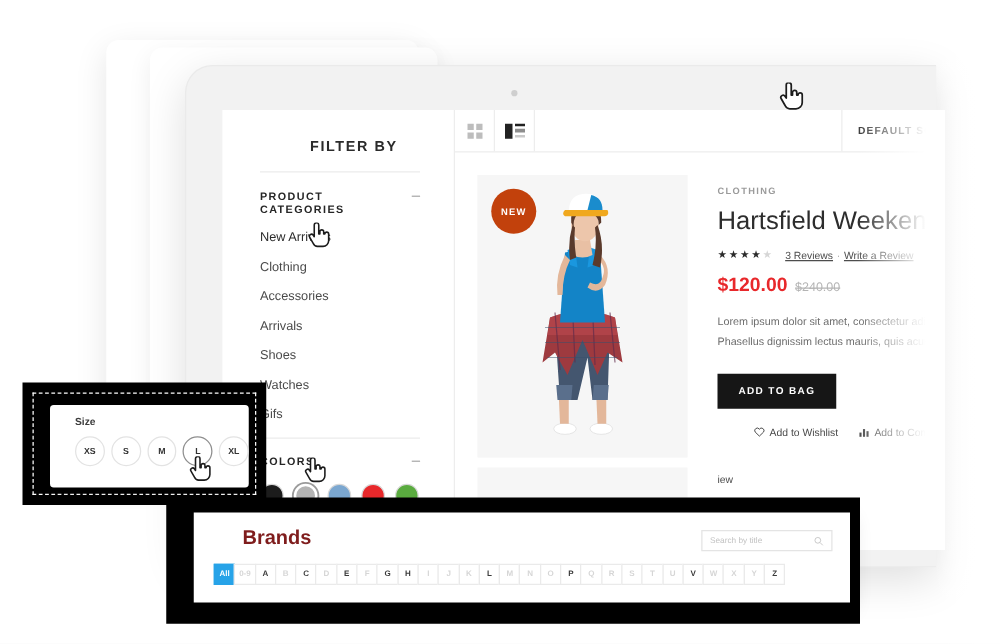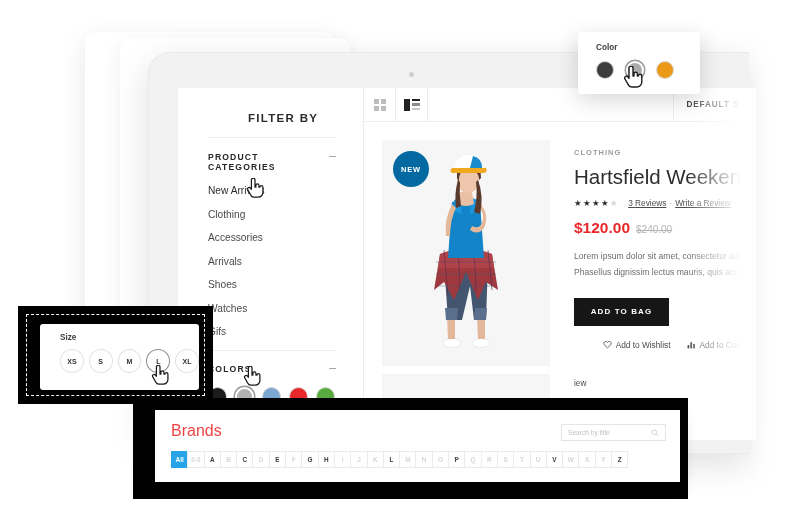--- a/index.html
+++ b/index.html
@@ -63,21 +63,21 @@
   .li .blk{width:6px;height:12px;background:#222;}
   .li .lns{display:flex;flex-direction:column;gap:2px;}
   .li .lns i{display:block;width:8px;height:2.6px;background:#222;}
   .li .lns i:nth-child(2){background:#8d8d8d;}
   .li .lns i:nth-child(3){background:#c9c9c9;}
 
   
   .prow{display:flex;padding:18px 0 0 18px;position:relative;}
   .pimg{width:168px;height:226px;flex:none;background:#f6f6f6;position:relative;overflow:hidden;}
   .newbadge{position:absolute;left:11px;top:11px;width:36px;height:36px;border-radius:50%;
-    background:#0369a1;color:#fff;font-size:7.5px;font-weight:700;letter-spacing:.9px;
+    background:#c2410c;color:#fff;font-size:7.5px;font-weight:700;letter-spacing:.9px;
     display:flex;align-items:center;justify-content:center;z-index:4;}
   .pinfo{padding:8px 0 0 24px;flex:1;min-width:0;}
   .pcat{font-size:7.4px;letter-spacing:1.1px;color:#9b9b9b;font-weight:600;
     text-transform:uppercase;margin-bottom:8px;}
   .ptitle{font-size:20.5px;color:#2d2d2d;font-weight:400;white-space:nowrap;margin-bottom:9px;}
   .prate{display:flex;align-items:center;gap:9px;margin-bottom:11px;}
   .stars{font-size:8.5px;letter-spacing:1.4px;color:#2b2b2b;}
   .stars .off{color:#d6d6d6;}
   .rv{font-size:8.3px;color:#4d4d4d;}
   .rv a{color:#4d4d4d;text-decoration:underline;}
@@ -121,21 +121,21 @@
   .szc{width:24px;height:24px;border-radius:50%;border:1px solid #e3e3e3;display:flex;
     align-items:center;justify-content:center;font-size:7px;font-weight:700;color:#333;
     cursor:pointer;box-sizing:border-box;}
   .szc.sel{border:1.6px solid #8e8e8e;}
 
   
   #brandblack{position:absolute;left:133px;top:398px;width:555px;height:101px;background:#000;z-index:24;}
   #brandcard{position:absolute;left:155px;top:410px;width:525px;height:72px;background:#fff;
     z-index:25;padding:12px 0 0 16px;box-sizing:border-box;
     box-shadow:0 5px 16px rgba(0,0,0,.2);}
-  #brandcard .bt{font-size:16px;color:#ef4444;font-weight:400;}
+  #brandcard .bt{font-size:16px;color:#7f1d1d;font-weight:700;margin-left:23px;}
   #brandsearch{position:absolute;right:14px;top:14px;width:105px;height:17px;
     border:1px solid #e4e4e4;background:#fff;display:flex;align-items:center;
     padding:0 6px;box-sizing:border-box;justify-content:space-between;}
   #brandsearch .ph{font-size:6.6px;color:#c2c2c2;}
   .alpha{display:flex;margin-top:11px;}
   .ab{width:17.3px;height:17px;border:1px solid #eaeaea;margin-left:-1px;
     display:flex;align-items:center;justify-content:center;font-size:6.4px;font-weight:700;
     color:#d6d6d6;cursor:pointer;box-sizing:border-box;background:#fff;}
   .ab.on{color:#3a3a3a;}
   .ab.act{background:#27a3e8;border-color:#27a3e8;color:#fff;margin-left:0;}
@@ -311,28 +311,20 @@
           </div>
         </div>
 
       </main>
     </div>
     <div id="fade"></div>
   </div>
 
   <div id="devfade"></div>
 
-  <div id="colorpop">
-    <div class="lbl">Color</div>
-    <div class="row" id="popup-swatches">
-        <div class="sw ring" style="background: rgb(60, 60, 60);"></div>
-        <div class="sw ring sel" style="background: rgb(172, 172, 172);"></div>
-        <div class="sw ring" style="background: rgb(235, 154, 23);"></div>
-      </div>
-  </div>
   <svg class="cur" style="left:623px;top:66px;" width="20" height="24" viewBox="0 0 20 24">
     <path d="M6 2 a2 2 0 0 1 4 0 v8 h1 v-2 a1.7 1.7 0 0 1 3.4 0 v2 h1 a1.7 1.7 0 0 1 3.4 0 v6 a5 5 0 0 1 -5 5 h-5 a4 4 0 0 1 -3.6 -2.4 L2 13 a1.8 1.8 0 0 1 3 -2 l1 1.4 Z" fill="#ffffff" stroke="#1c1c1c" stroke-width="1.4" stroke-linejoin="round"></path>
   </svg>
 
   <svg class="cur" style="left:246px;top:178px;" width="18" height="22" viewBox="0 0 20 24">
     <path d="M6 2 a2 2 0 0 1 4 0 v8 h1 v-2 a1.7 1.7 0 0 1 3.4 0 v2 h1 a1.7 1.7 0 0 1 3.4 0 v6 a5 5 0 0 1 -5 5 h-5 a4 4 0 0 1 -3.6 -2.4 L2 13 a1.8 1.8 0 0 1 3 -2 l1 1.4 Z" fill="#ffffff" stroke="#1c1c1c" stroke-width="1.4" stroke-linejoin="round"></path>
   </svg>
 
   <svg class="cur" style="left:243px;top:366px;" width="18" height="22" viewBox="0 0 20 24">
     <path d="M6 2 a2 2 0 0 1 4 0 v8 h1 v-2 a1.7 1.7 0 0 1 3.4 0 v2 h1 a1.7 1.7 0 0 1 3.4 0 v6 a5 5 0 0 1 -5 5 h-5 a4 4 0 0 1 -3.6 -2.4 L2 13 a1.8 1.8 0 0 1 3 -2 l1 1.4 Z" fill="#ffffff" stroke="#1c1c1c" stroke-width="1.4" stroke-linejoin="round"></path>

